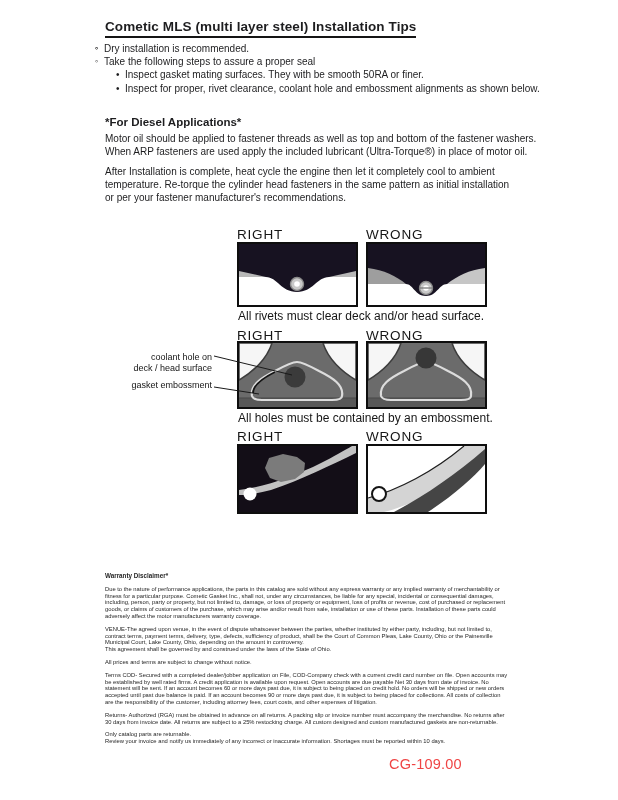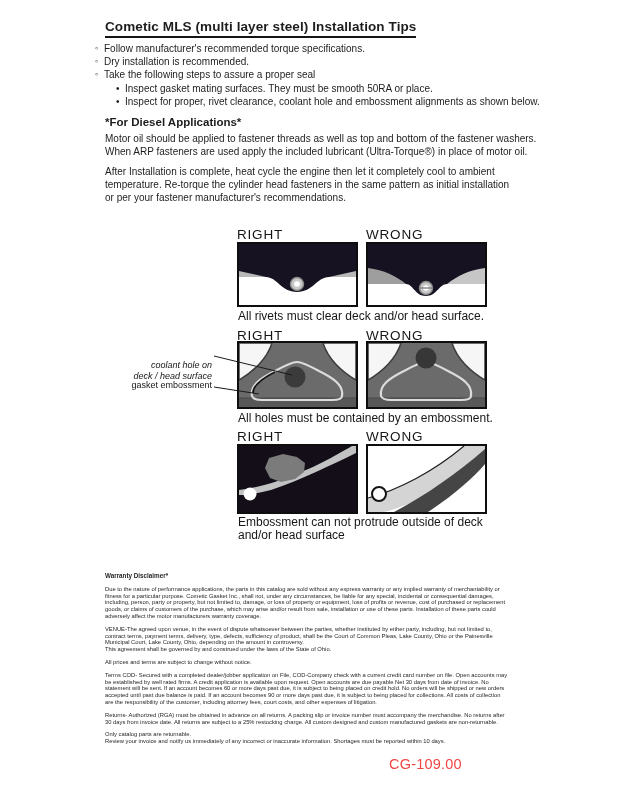--- a/index.html
+++ b/index.html
@@ -39,21 +39,21 @@
   .box-r3L{left:237px;top:444px;height:70px;} .box-r3R{left:366px;top:444px;height:70px;}
   .diabox svg{display:block;width:100%;height:100%;}
 
   .caption{font-size:12px;line-height:12.5px;color:#161616;}
   .cap-r1{left:238px;top:310px;width:320px;}
   .cap-r2{left:238px;top:412px;width:320px;}
   .cap-r3{left:238px;top:516px;width:260px;}
 
   
   .callout{font-size:9px;line-height:10.8px;text-align:right;width:112px;color:#161616;}
-  .call-coolant{left:100px;top:360px;font-style:italic;}
+  .call-coolant{left:100px;top:352px;}
   .call-emboss{left:100px;top:380px;}
   .leader-overlay{left:0;top:0;width:618px;height:800px;pointer-events:none;}
 
   
   .disclaimer{left:105px;top:573px;width:416px;font-size:5.8px;line-height:6.8px;color:#262626;}
   .disclaimer .d-h{font-size:6.3px;font-weight:bold;margin:0 0 6px 0;}
   .disclaimer p{margin:0;}
   .disclaimer p.gap{margin-bottom:6px;}
 
   
@@ -62,34 +62,33 @@
 </head>
 <body>
 
 <div class="page">
 
   <div class="abs doc-title">Cometic MLS (multi layer steel) Installation Tips</div>
 
   <div class="abs bullets">
     <div class="bullet">
       <span class="mark">◦</span>
-      <span>Follow manufacturer's recommended torque specifications.</span>
     </div>
     <div class="bullet">
       <span class="mark">◦</span>
       <span>Dry installation is recommended.</span>
     </div>
     <div class="bullet">
       <span class="mark">◦</span>
       <span>Take the following steps to assure a proper seal</span>
     </div>
     <div class="subbullets">
       <div class="bullet">
         <span class="mark">•</span>
-        <span>Inspect gasket mating surfaces.  They must be smooth 50RA or place.</span>
+        <span>Inspect gasket mating surfaces.  They with be smooth 50RA or finer.</span>
       </div>
       <div class="bullet">
         <span class="mark">•</span>
         <span>Inspect for proper, rivet clearance, coolant hole and embossment alignments as shown below.</span>
       </div>
     </div>
   </div>
 
   <div class="abs diesel-h">*For Diesel Applications*</div>
   <div class="abs diesel-p2 preline">After Installation is complete, heat cycle the engine then let it completely cool to ambient
@@ -167,22 +166,20 @@
   </div>
   <div class="abs diabox box-r3R">
     <svg viewBox="0 0 117 66" preserveAspectRatio="none">
       <rect x="0" y="0" width="117" height="66" fill="#ffffff"></rect>
       <path d="M0,52 C30,44 65,26 96,0 L117,0 L117,9 C88,34 50,58 16,66 L0,66 Z" fill="#d4d4d4"></path>
       <path d="M0,52 C30,44 65,26 96,0" fill="none" stroke="#1e1e1e" stroke-width="1.2"></path>
       <path d="M117,3 C86,30 56,50 26,66 L60,66 C86,49 106,31 117,18 Z" fill="#454545"></path>
       <circle cx="11" cy="48" r="7" fill="#ffffff" stroke="#141414" stroke-width="2"></circle>
     </svg>
   </div>
-  <div class="abs caption cap-r3 preline">Embossment can not protrude outside of deck
-and/or head surface</div>
 
   <svg class="abs leader-overlay">
     <line x1="214" y1="356" x2="292" y2="375" stroke="#1a1a1a" stroke-width="1"></line>
     <line x1="214" y1="387" x2="259" y2="394" stroke="#1a1a1a" stroke-width="1"></line>
   </svg>
 
   <div class="abs disclaimer">
     <div class="d-h">Warranty Disclaimer*</div>
     <p class="preline gap">Due to the nature of performance applications, the parts in this catalog are sold without any express warranty or any implied warranty of merchantability or
 fitness for a particular purpose.  Cometic Gasket Inc., shall not, under any circumstances, be liable for any special, incidental or consequential damages,

